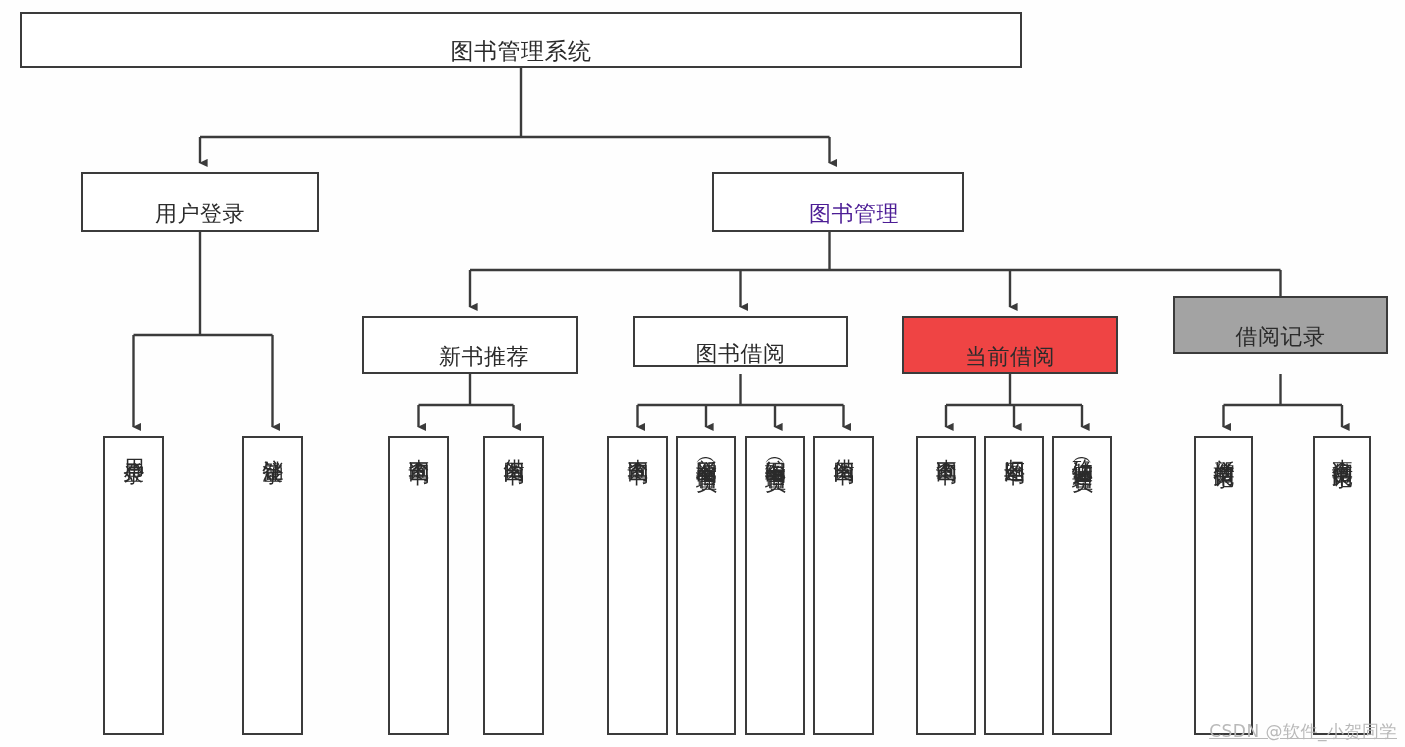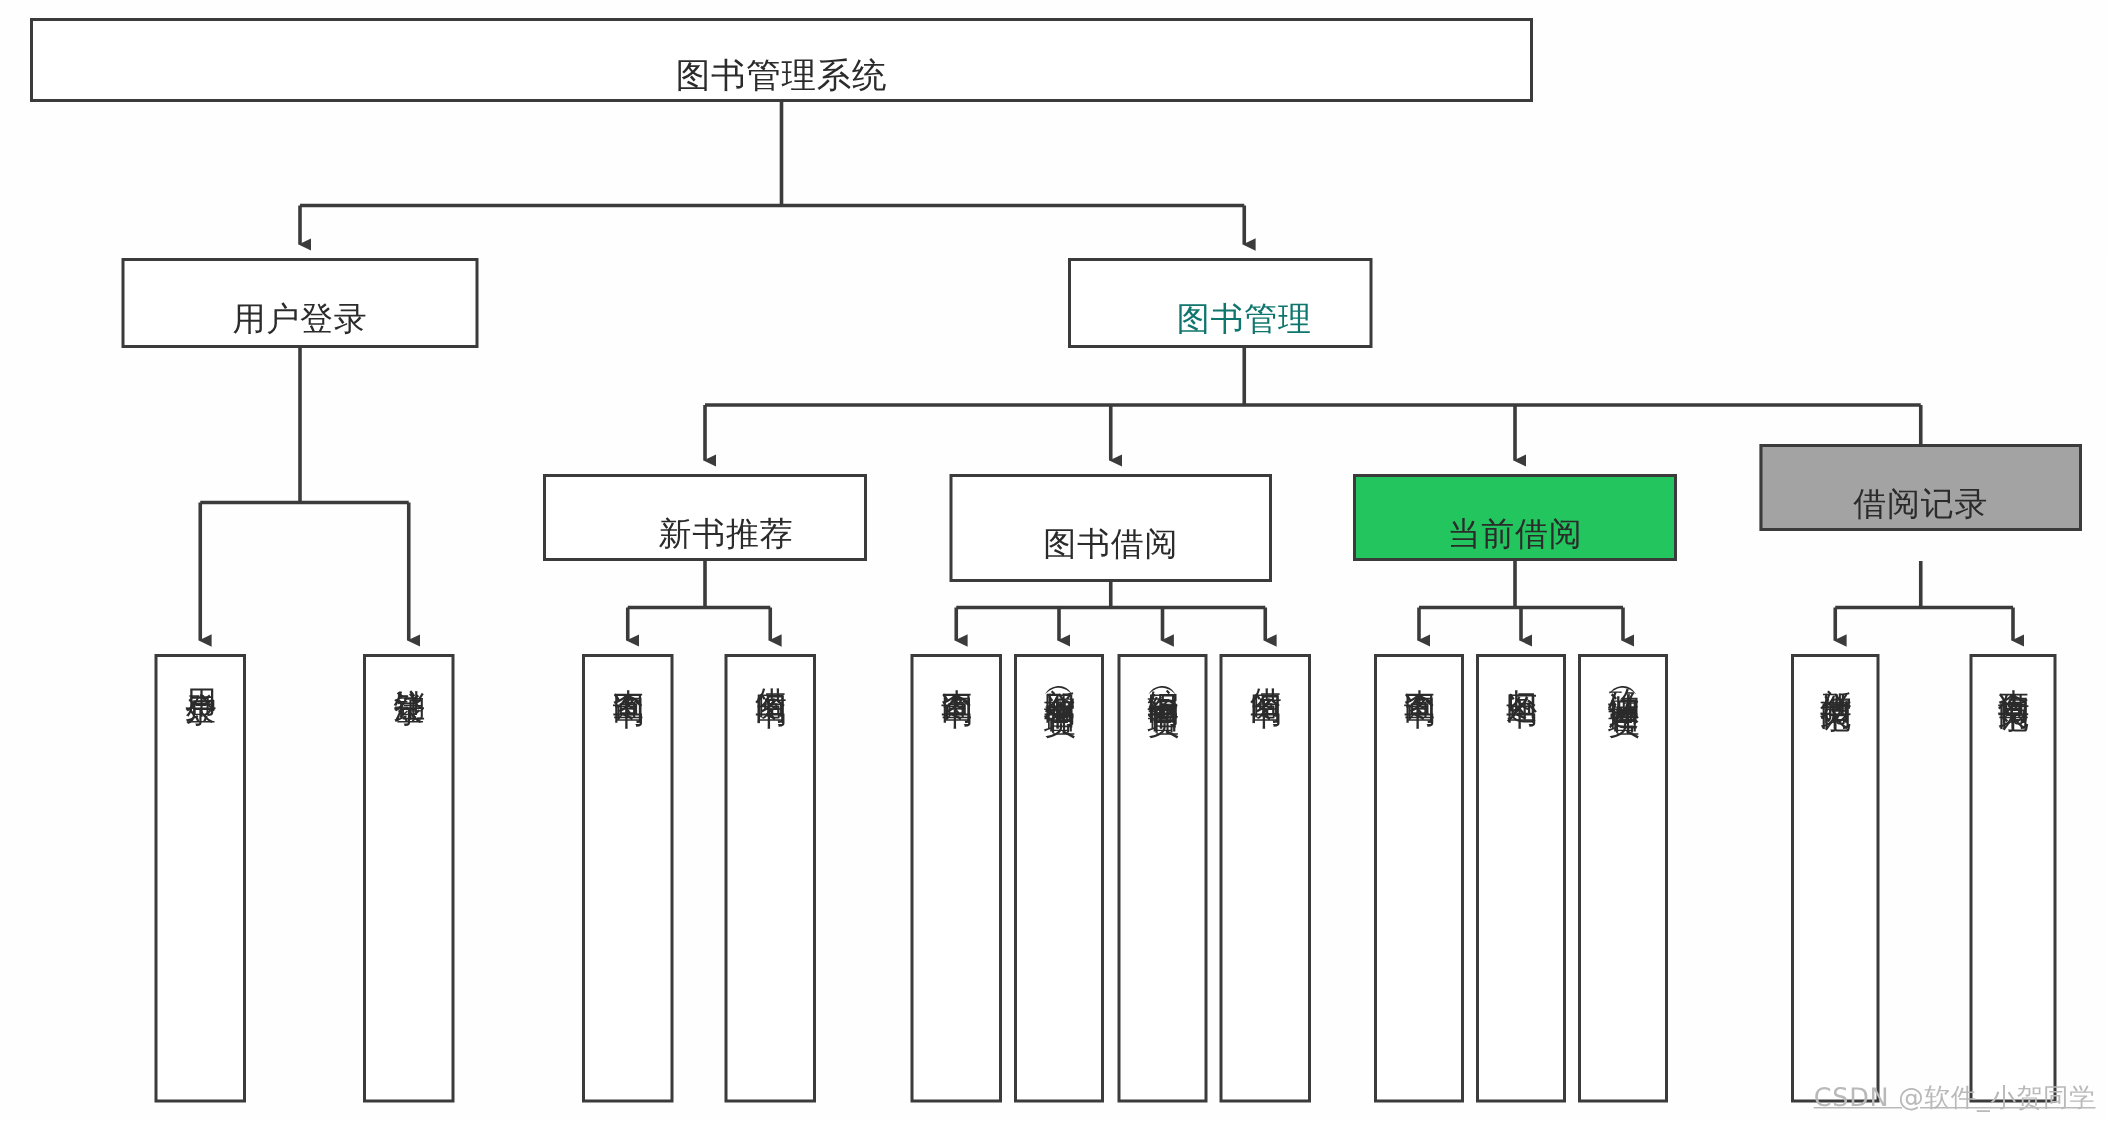--- a/index.html
+++ b/index.html
@@ -124,31 +124,31 @@
       </g>
   </svg>
 
   <div class="node horiz root" id="node-root" style="left: 20px; top: 12px; width: 1002px; height: 56px; border-color: rgb(59, 59, 59); background: rgb(255, 255, 255); color: rgb(43, 43, 43);">
     <span class="label">图书管理系统</span>
   </div>
 
   <div class="node horiz" id="node-user-login" style="left: 81px; top: 172px; width: 238px; height: 60px; border-color: rgb(59, 59, 59); background: rgb(255, 255, 255); color: rgb(43, 43, 43);">
     <span class="label">用户登录</span>
   </div>
-  <div class="node horiz" id="node-book-management" style="left: 712px; top: 172px; width: 203px; height: 60px; border-color: rgb(59, 59, 59); background: rgb(255, 255, 255); color: #0f766e; padding-left: 32px;">
+  <div class="node horiz" id="node-book-management" style="left: 712px; top: 172px; width: 252px; height: 60px; border-color: rgb(59, 59, 59); background: rgb(255, 255, 255); color: #4c1d95; padding-left: 32px;">
     <span class="label">图书管理</span>
   </div>
 
   <div class="node horiz" id="node-new-book-recommend" style="left: 362px; top: 316px; width: 216px; height: 58px; border-color: rgb(59, 59, 59); background: rgb(255, 255, 255); color: rgb(43, 43, 43); padding-left: 28px;">
     <span class="label">新书推荐</span>
   </div>
-  <div class="node horiz" id="node-book-borrow" style="left: 633px; top: 316px; width: 215px; height: 72px; border-color: rgb(59, 59, 59); background: rgb(255, 255, 255); color: rgb(43, 43, 43);">
+  <div class="node horiz" id="node-book-borrow" style="left: 633px; top: 316px; width: 215px; height: 51px; border-color: rgb(59, 59, 59); background: rgb(255, 255, 255); color: rgb(43, 43, 43);">
     <span class="label">图书借阅</span>
   </div>
-  <div class="node horiz" id="node-current-borrow" style="left: 902px; top: 316px; width: 216px; height: 58px; border-color: rgb(59, 59, 59); background: #22c55e; color: rgb(43, 43, 43);">
+  <div class="node horiz" id="node-current-borrow" style="left: 902px; top: 316px; width: 216px; height: 58px; border-color: rgb(59, 59, 59); background: #ef4444; color: rgb(43, 43, 43);">
     <span class="label">当前借阅</span>
   </div>
   <div class="node horiz" id="node-borrow-record" style="left: 1173px; top: 296px; width: 215px; height: 58px; border-color: rgb(59, 59, 59); background: #a3a3a3; color: rgb(43, 43, 43);">
     <span class="label">借阅记录</span>
   </div>
 
   <div class="node vert" id="node-leaf-user-login" style="left: 103px; top: 436px; width: 61px; height: 299px; border-color: rgb(59, 59, 59); background: rgb(255, 255, 255); color: rgb(43, 43, 43);">
     <span class="label">用户登录</span>
   </div>
   <div class="node vert" id="node-leaf-logout-login" style="left: 242px; top: 436px; width: 61px; height: 299px; border-color: rgb(59, 59, 59); background: rgb(255, 255, 255); color: rgb(43, 43, 43);">

